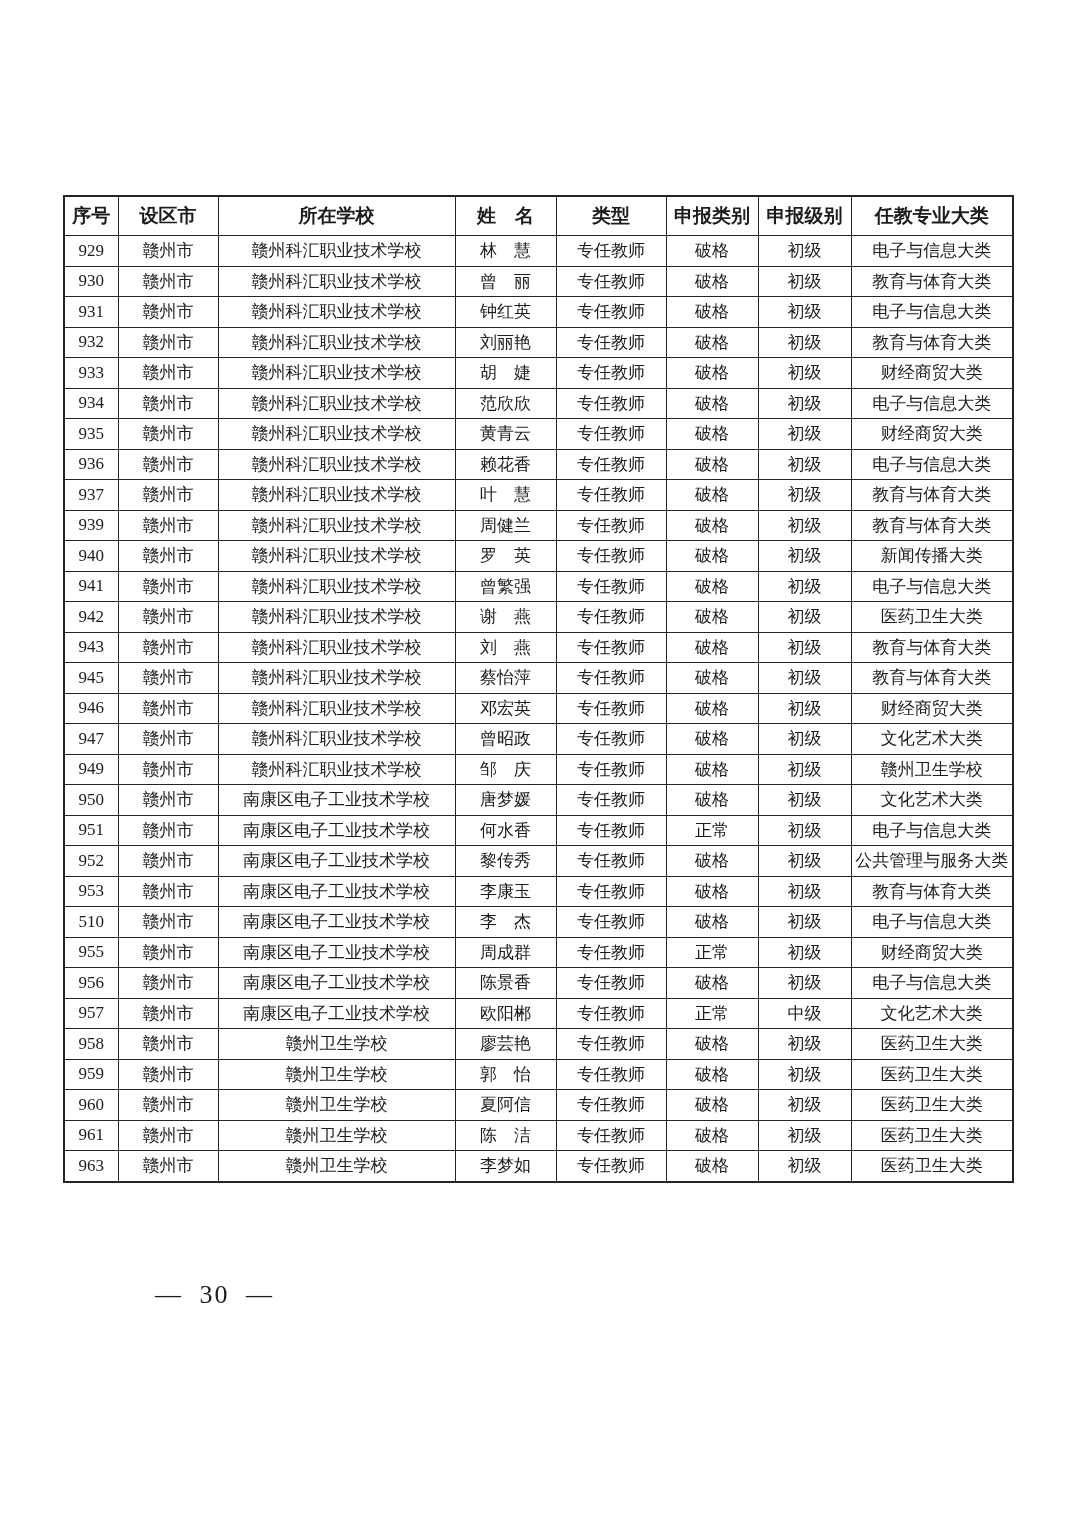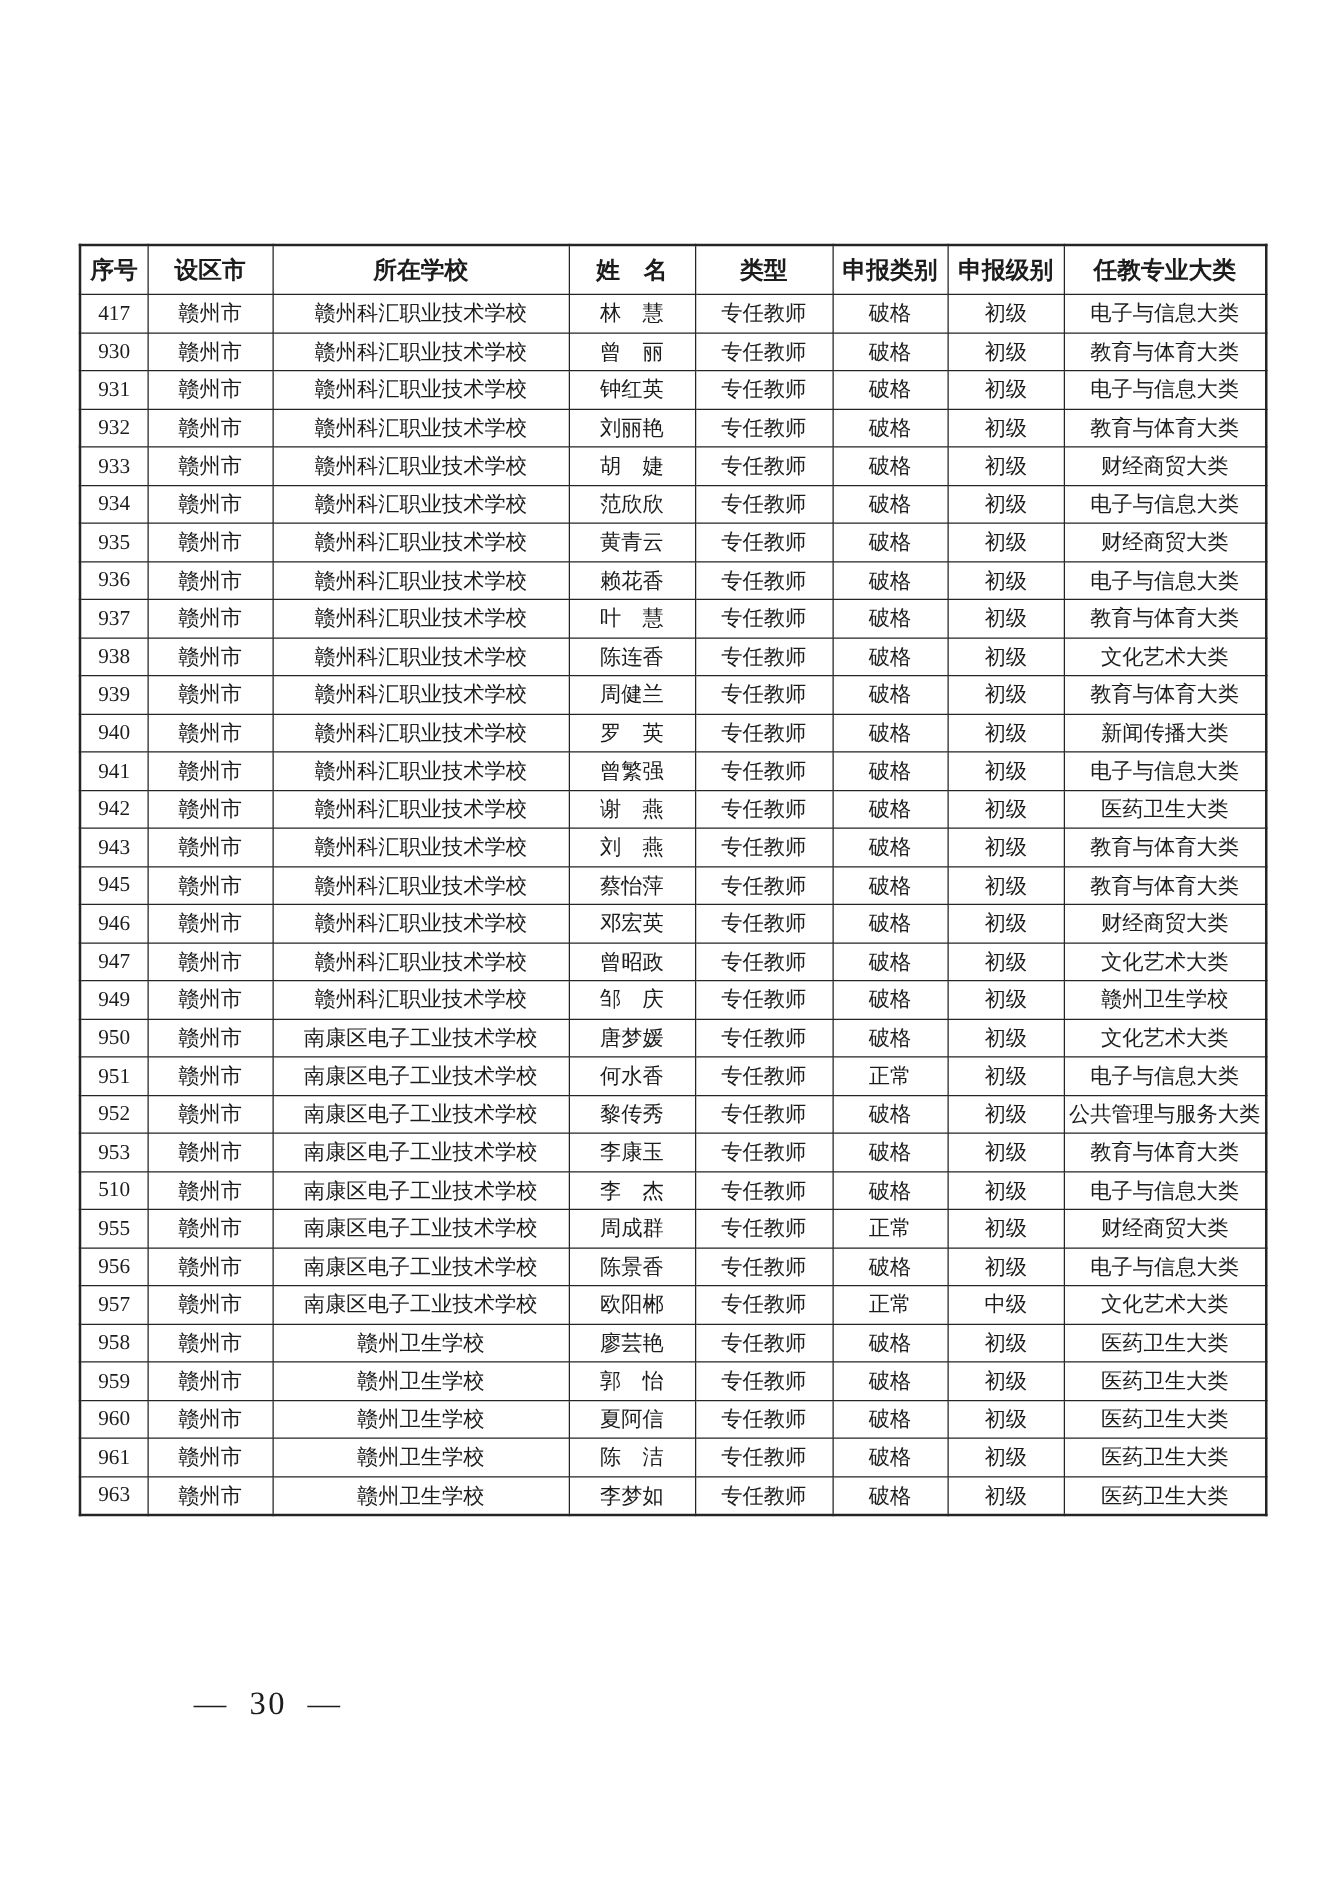--- a/index.html
+++ b/index.html
@@ -57,21 +57,21 @@
     font-size: 17px;
     text-align: center;
     vertical-align: middle;
     padding: 0 2px;
     white-space: nowrap;
     overflow: hidden;
   }
   .footer {
     position: absolute;
     left: 155px;
-    top: 1348px;
+    top: 1280px;
     font-family: "Liberation Serif", "DejaVu Serif", serif;
     font-size: 26px;
     color: #1c1c1c;
     letter-spacing: 2px;
     word-spacing: 8px;
   }
 </style>
 </head>
 <body>
 
@@ -95,21 +95,21 @@
           <th>所在学校</th>
           <th>姓　名</th>
           <th>类型</th>
           <th>申报类别</th>
           <th>申报级别</th>
           <th>任教专业大类</th>
         </tr>
     </thead>
     <tbody>
         <tr>
-          <td>417</td>
+          <td>929</td>
           <td>赣州市</td>
           <td>赣州科汇职业技术学校</td>
           <td>林　慧</td>
           <td>专任教师</td>
           <td>破格</td>
           <td>初级</td>
           <td>电子与信息大类</td>
         </tr>
         <tr>
           <td>930</td>
@@ -183,30 +183,20 @@
         </tr>
         <tr>
           <td>937</td>
           <td>赣州市</td>
           <td>赣州科汇职业技术学校</td>
           <td>叶　慧</td>
           <td>专任教师</td>
           <td>破格</td>
           <td>初级</td>
           <td>教育与体育大类</td>
-        </tr>
-        <tr>
-          <td>938</td>
-          <td>赣州市</td>
-          <td>赣州科汇职业技术学校</td>
-          <td>陈连香</td>
-          <td>专任教师</td>
-          <td>破格</td>
-          <td>初级</td>
-          <td>文化艺术大类</td>
         </tr>
         <tr>
           <td>939</td>
           <td>赣州市</td>
           <td>赣州科汇职业技术学校</td>
           <td>周健兰</td>
           <td>专任教师</td>
           <td>破格</td>
           <td>初级</td>
           <td>教育与体育大类</td>

